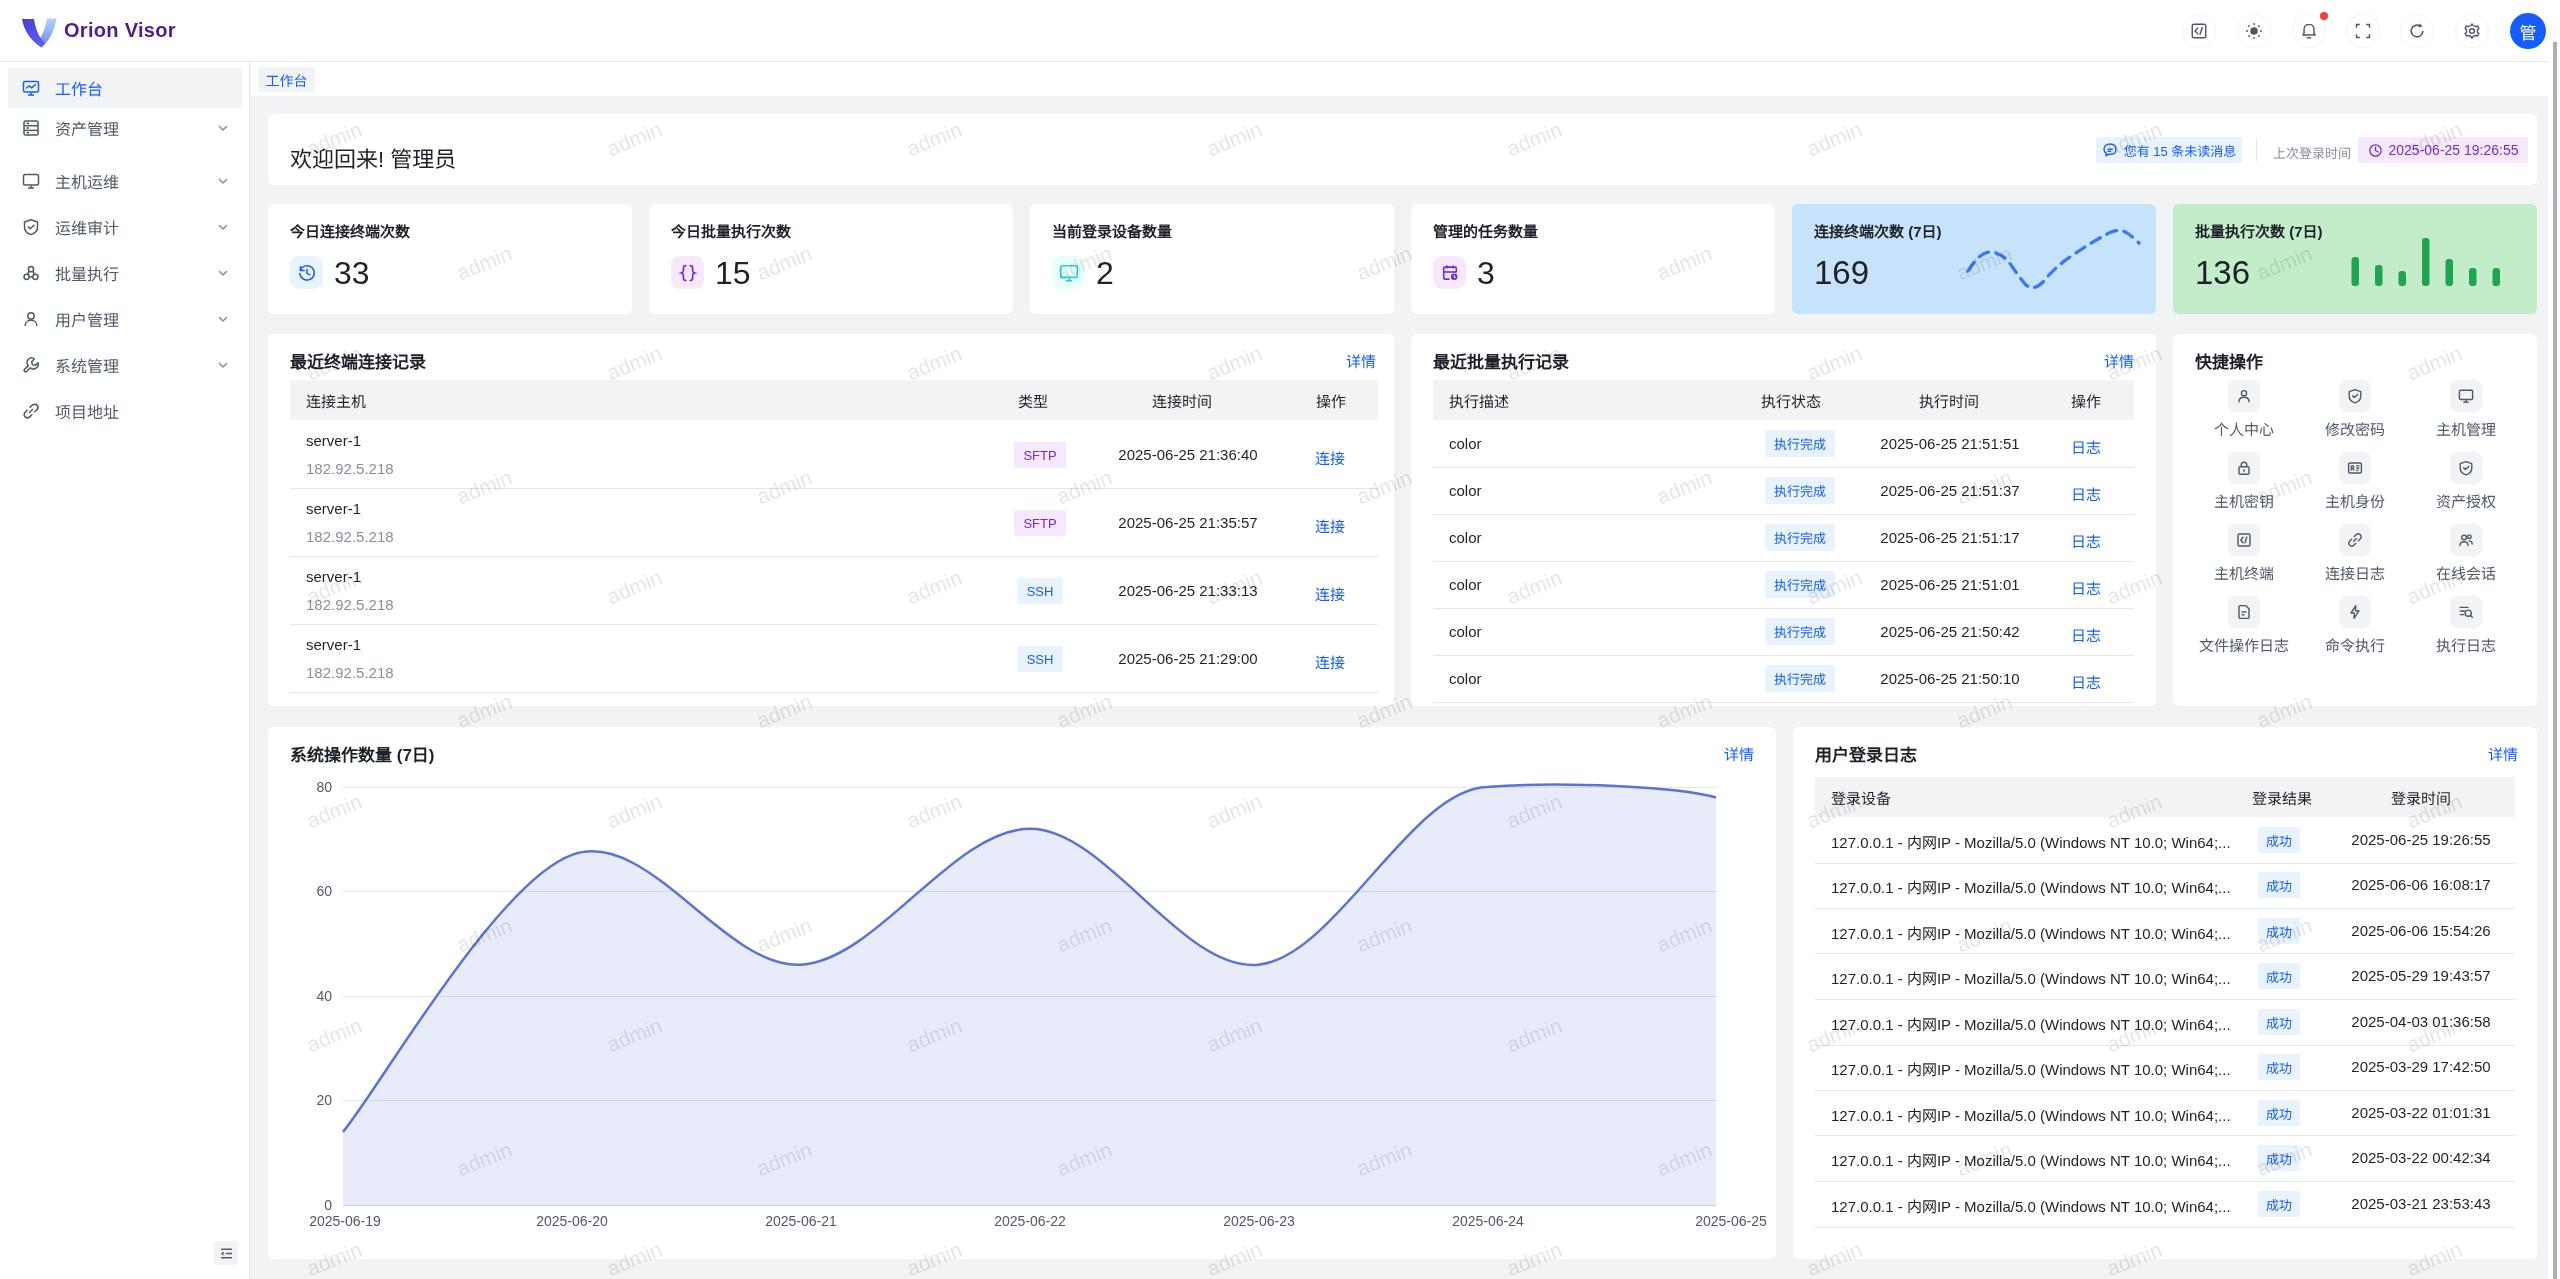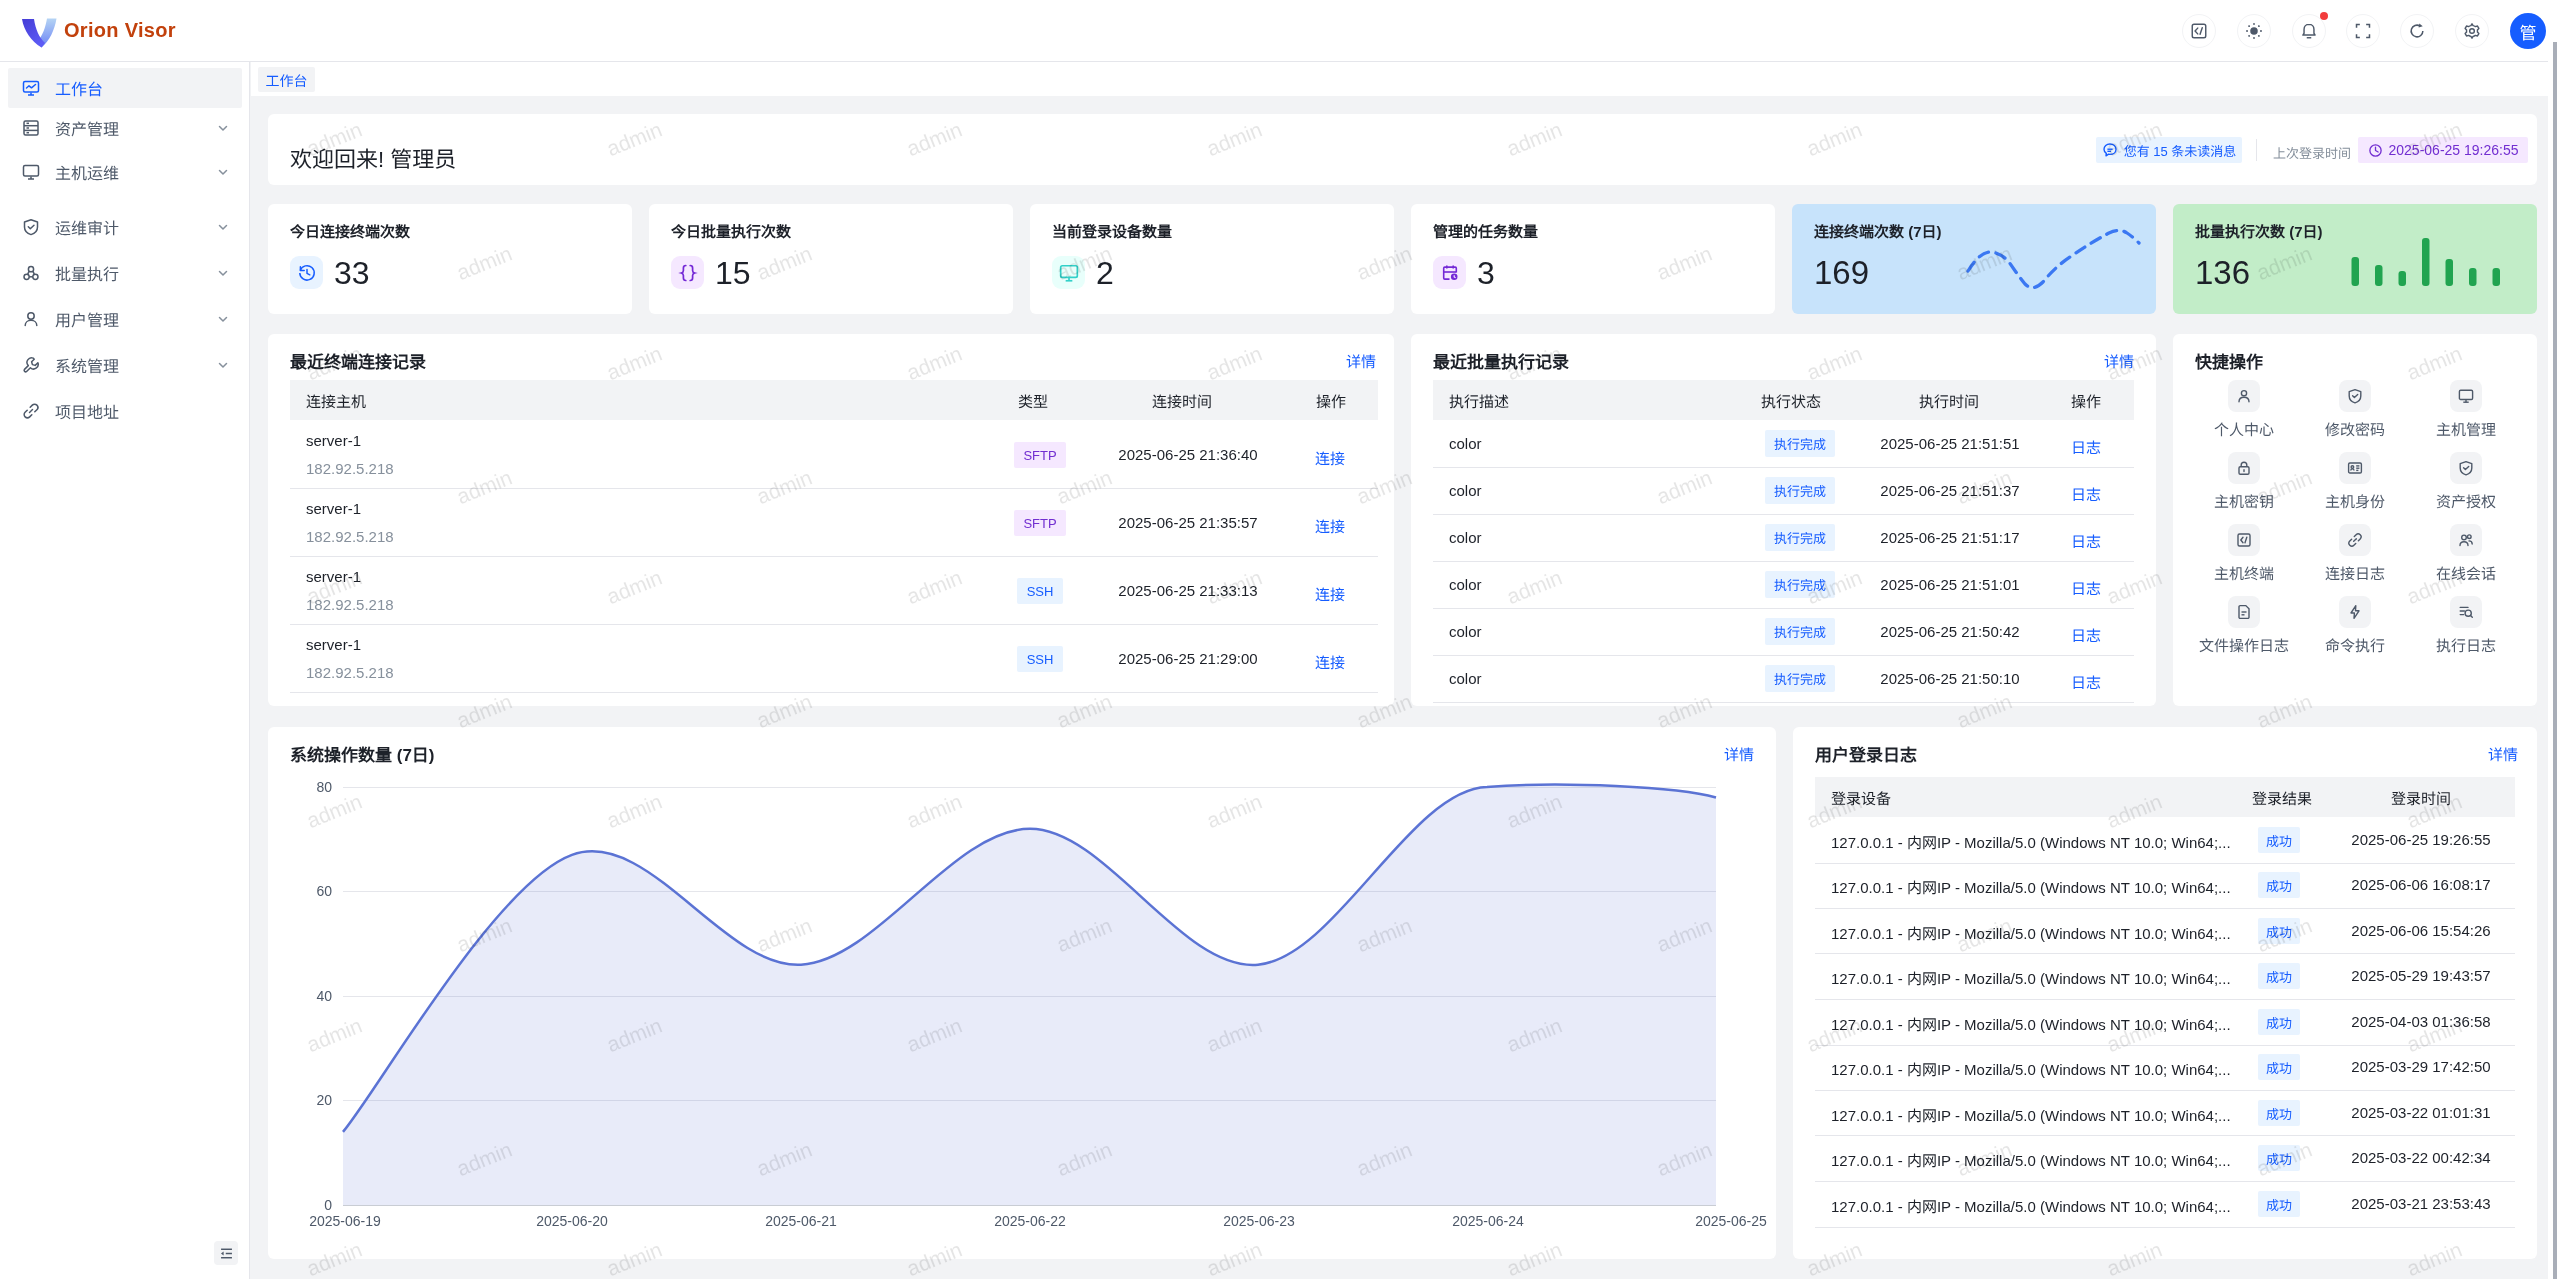--- a/index.html
+++ b/index.html
@@ -2,21 +2,21 @@
 <html lang="zh-CN"><head>
 <meta charset="utf-8">
 <title>Orion Visor</title>
 <style>
 * { margin:0; padding:0; box-sizing:border-box; }
 html,body { width:2560px; height:1279px; overflow:hidden; }
 body { font-family:"Liberation Sans", sans-serif; background:#f2f3f5; color:#1d2129; position:relative; }
 
 #header { position:absolute; left:0; top:0; width:2560px; height:62px; background:#fff; border-bottom:1px solid #e5e6eb; z-index:30; }
 #logo { position:absolute; left:20px; top:13px; }
-#brand { position:absolute; left:64px; top:19px; font-size:20px; font-weight:700; color:#c2410c; letter-spacing:0.3px; }
+#brand { position:absolute; left:64px; top:19px; font-size:20px; font-weight:700; color:#4c1d95; letter-spacing:0.3px; }
 .hicon { position:absolute; top:14px; width:34px; height:34px; border-radius:50%; border:1px solid #f2f3f5; background:#fff; display:flex; align-items:center; justify-content:center; }
 .hicon svg { stroke:#4e5969; }
 #avatar { position:absolute; z-index:31; top:13px; left:2510px; width:36px; height:36px; border-radius:50%; background:#165dff; color:#fff; font-size:17px; display:flex; align-items:center; justify-content:center; }
 .reddot { position:absolute; width:8px; height:8px; border-radius:50%; background:#f23c3c; left:2320px; top:12px; z-index:31; }
 
 #sidebar { position:absolute; left:0; top:62px; width:250px; height:1217px; background:#fff; border-right:1px solid #e5e6eb; z-index:20; }
 .mi { position:absolute; left:8px; width:234px; height:40px; border-radius:2px; display:flex; align-items:center; color:#4e5969; font-size:16px; }
 .mi .ic { width:18px; height:18px; margin-left:14px; margin-right:15px; flex:none; display:flex; align-items:center; }
 .mi .chev { position:absolute; right:12px; top:13px; }
 .mi.sel { background:#f2f3f5; color:#165dff; }
@@ -138,21 +138,21 @@
           <path d="M2 11.4 L16 11.4"></path>
       <path d="M4.5 4.3 L7 4.3"></path>
           <path d="M4.5 9 L7 9"></path>
           <path d="M4.5 13.7 L7 13.7"></path>
     </svg>
       </span>资产管理
     <span class="chev"><svg width="14" height="14" viewBox="0 0 14 14" fill="none" stroke="#86909c" stroke-width="1.5">
           <path d="M3.5 5.5 L7 9 L10.5 5.5" stroke-linecap="round" stroke-linejoin="round"></path>
         </svg></span>
   </div>
-  <div class="mi" style="top:90px">
+  <div class="mi" style="top:99px">
     <span class="ic">
         <svg width="18" height="18" viewBox="0 0 18 18" fill="none" stroke="#4e5969" stroke-width="1.5">
       <rect x="1.5" y="2.5" width="15" height="10.5" rx="1.5"></rect>
       <path d="M6 16 L12 16"></path>
           <path d="M9 13.5 L9 16"></path>
     </svg>
       </span>主机运维
     <span class="chev"><svg width="14" height="14" viewBox="0 0 14 14" fill="none" stroke="#86909c" stroke-width="1.5">
           <path d="M3.5 5.5 L7 9 L10.5 5.5" stroke-linecap="round" stroke-linejoin="round"></path>
         </svg></span>

